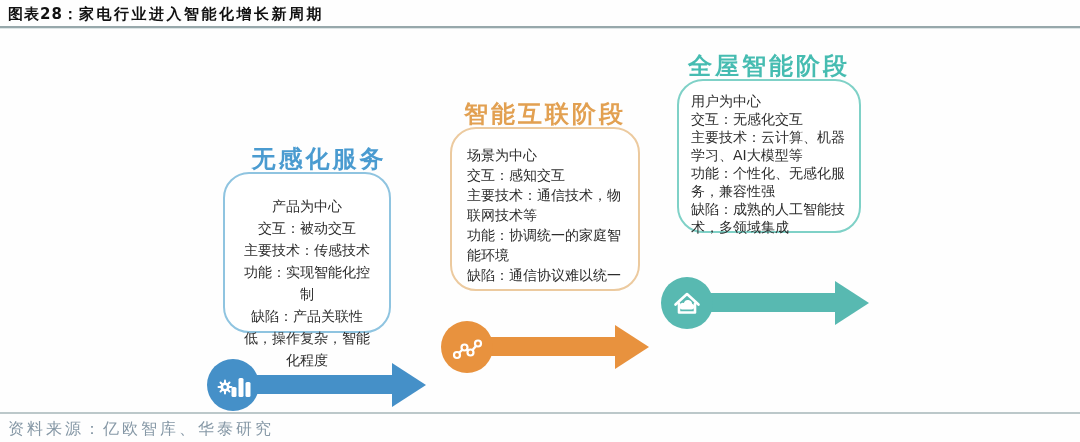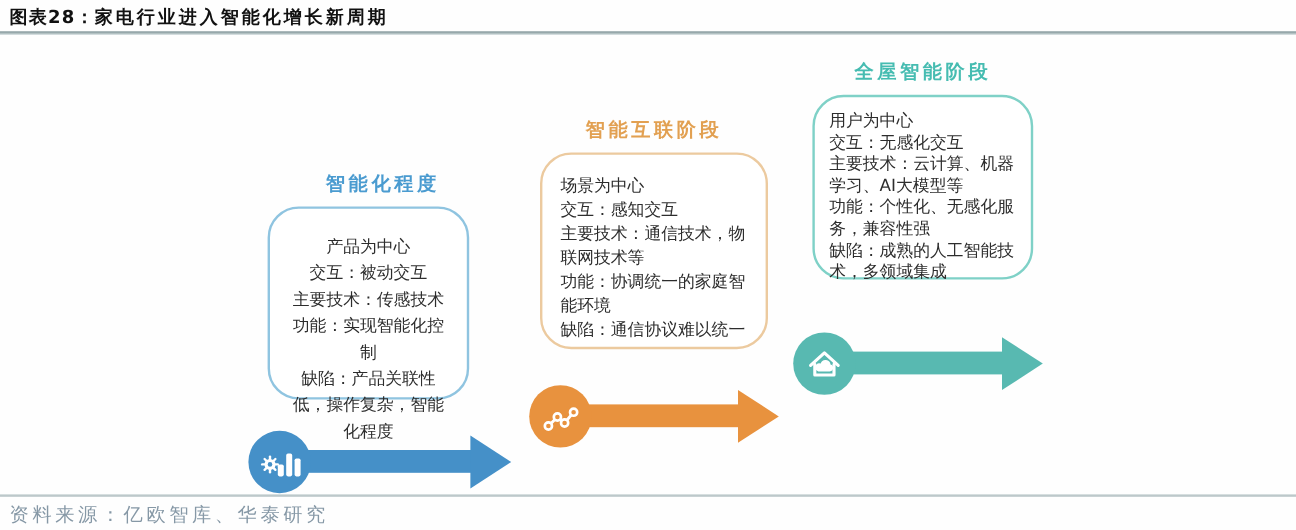--- a/index.html
+++ b/index.html
@@ -7,21 +7,21 @@
     position:relative;width:1080px;height:442px;background:#fefefe;overflow:hidden;
     font-family:"DejaVu Sans","Liberation Sans",sans-serif;
   }
   
   .header{position:absolute;left:8px;top:5px;font-size:15px;font-weight:bold;color:#111;}
   .header .label{letter-spacing:1px;margin-top:12px;}
   .header .title{letter-spacing:2.5px;}
   .header-rule{position:absolute;left:0;top:26px;width:1080px;height:2px;background:#97a8ab;border-bottom:1px solid #dde5e6;}
   
   .stage-title{
-    position:absolute;text-align:center;font-size:16px;font-weight:bold;letter-spacing:3px;
+    position:absolute;text-align:center;font-size:24px;font-weight:bold;letter-spacing:3px;
     color:var(--title,#333);
   }
   .stage-box{
     position:absolute;box-sizing:border-box;background:#fff;
     border:2.5px solid var(--border,#ccc);border-radius:26px;
   }
   .box-body{
     white-space:pre-line;color:#2d2d2d;font-size:14px;
   }
   .g1 .box-body{line-height:22px;}
@@ -64,21 +64,21 @@
 </head>
 <body>
 
 <div class="canvas">
 
   <div class="header">
     <span class="label">图表28：</span><span class="title">家电行业进入智能化增长新周期</span>
   </div>
   <div class="header-rule"></div>
 
-  <div class="stage-title t1 g1" style="--c: #4590c8; --border: #8fc4e0; --title: #4a9bd0;">智能化程度</div>
+  <div class="stage-title t1 g1" style="--c: #4590c8; --border: #8fc4e0; --title: #4a9bd0;">无感化服务</div>
   <div class="stage-box b1 g1" style="--c: #4590c8; --border: #8fc4e0; --title: #4a9bd0;">
     <div class="box-body">产品为中心
 交互：被动交互
 主要技术：传感技术
 功能：实现智能化控制
 缺陷：产品关联性低，操作复杂，智能化程度</div>
   </div>
   <div class="arrow-body ab1" style="--c: #4590c8; --border: #8fc4e0; --title: #4a9bd0;"></div>
   <div class="arrow-head ah1" style="--c: #4590c8; --border: #8fc4e0; --title: #4a9bd0;"></div>
   <div class="stage-circle c1" style="--c: #4590c8; --border: #8fc4e0; --title: #4a9bd0;">

